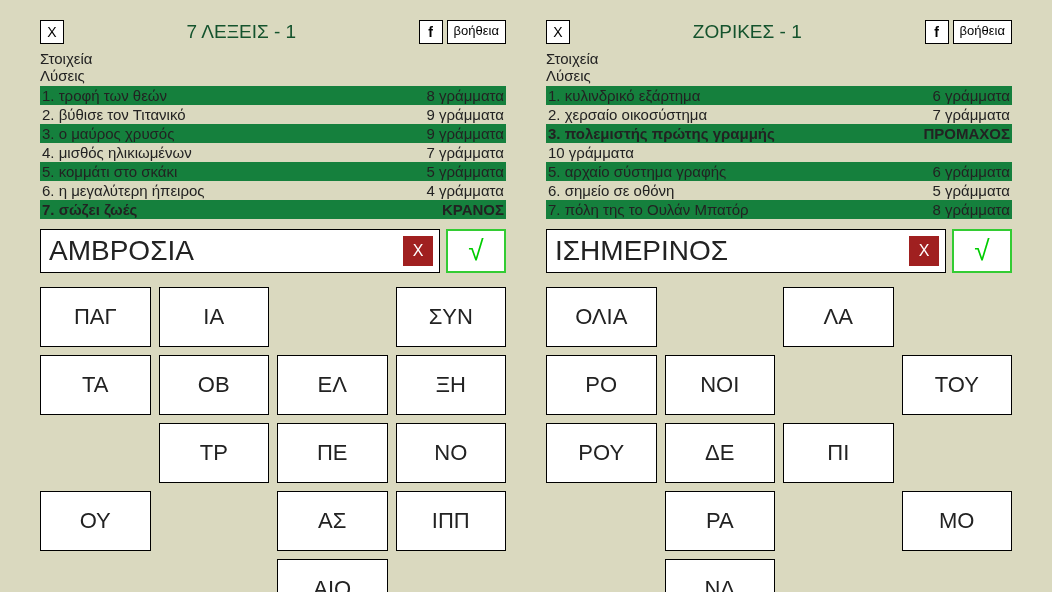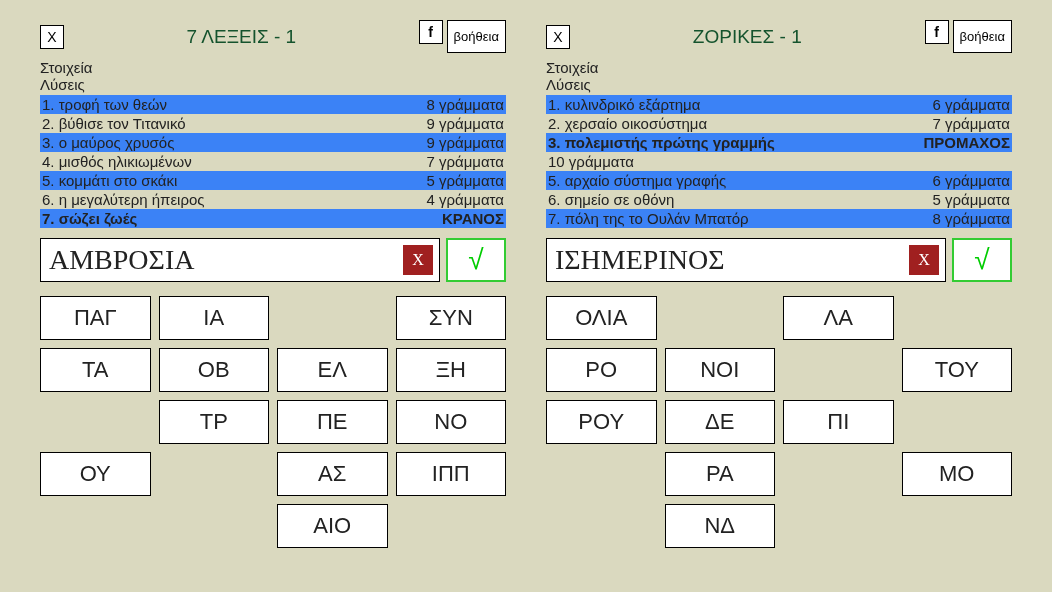--- a/index.html
+++ b/index.html
@@ -51,21 +51,21 @@
       font-size: 14px;
       font-weight: bold;
       display: flex;
       align-items: center;
       justify-content: center;
       cursor: pointer;
     }
     .help-btn {
       border: 1px solid #000;
       background: #fff;
-      padding: 8px 6px;
+      padding: 2px 6px;
       font-size: 13px;
       cursor: pointer;
     }
     .column-labels {
       display: flex;
       justify-content: space-between;
       font-size: 15px;
       color: #222;
       margin-bottom: 2px;
       flex-direction: column;
@@ -75,21 +75,21 @@
       flex-direction: column;
     }
     .clue-row {
       display: flex;
       justify-content: space-between;
       font-size: 15px;
       color: #222;
       padding: 1px 2px;
     }
     .clue-row.odd {
-      background: #3b82f6;
+      background: #15803d;
     }
     .clue-row.bold {
       font-weight: bold;
     }
     .input-row {
       display: flex;
       gap: 6px;
       margin-top: 10px;
       margin-bottom: 14px;
       align-items: stretch;
@@ -98,21 +98,20 @@
       flex: 1;
       background: #fff;
       border: 1px solid #000;
       display: flex;
       align-items: center;
       padding: 0 8px;
       font-size: 28px;
       color: #222;
       height: 44px;
       position: relative;
-      font-family: Liberation Serif, serif;
     }
     .input-clear {
       position: absolute;
       right: 6px;
       top: 50%;
       transform: translateY(-50%);
       width: 30px;
       height: 30px;
       background: #a02020;
       color: #fff;
@@ -135,21 +134,21 @@
       cursor: pointer;
     }
     .tile-grid {
       display: grid;
       grid-template-columns: repeat(4, 1fr);
       gap: 8px;
     }
     .tile {
       background: #fff;
       border: 1px solid #000;
-      height: 44px;
+      height: 60px;
       display: flex;
       align-items: center;
       justify-content: center;
       font-size: 22px;
       color: #222;
       cursor: pointer;
     }
     .tile.empty {
       visibility: hidden;
     }

